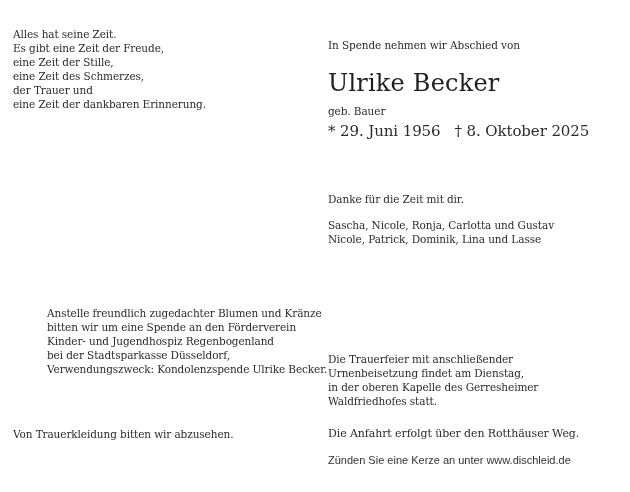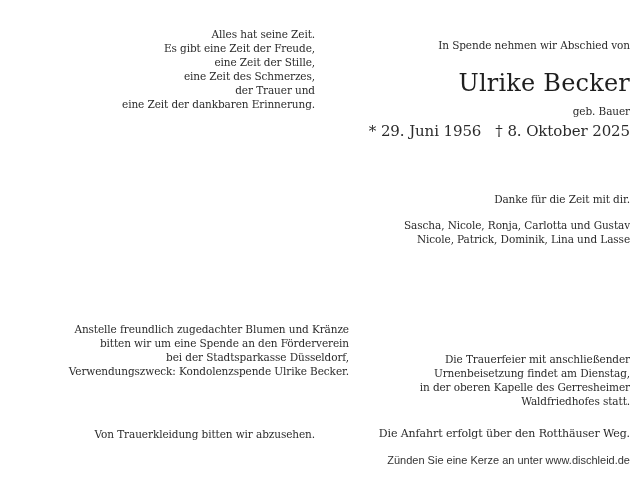--- a/index.html
+++ b/index.html
@@ -10,22 +10,23 @@
     body {
       width: 630px;
       height: 492px;
       position: relative;
       overflow: hidden;
       font-family: "DejaVu Serif", "Liberation Serif", serif;
       color: #2b2b2b;
     }
     .block {
       position: absolute;
-      text-align: right;
+      text-align: left;
       white-space: nowrap;
+      margin-left: 13px;
     }
     .line {
       display: block;
       font-size: 10.5px;
       line-height: 14px;
       height: 14px;
       letter-spacing: -0.1px;
     }
     .left { left: 0; width: 315px; }
     .right { left: 315px; width: 315px; }
@@ -38,21 +39,21 @@
       line-height: 34px;
       color: #1f1f1f;
       letter-spacing: 0.2px;
     }
     #maiden { top: 104px; }
     #dates { top: 124px; font-size: 11.5px; }
     #dates .line { font-size: 15px; }
     #dates .sep { display: inline-block; width: 14px; }
     #thanks { top: 192px; }
     #family { top: 218px; }
-    #donation { top: 322px; padding-left: 34px; }
+    #donation { top: 306px; padding-left: 34px; }
     #attire { top: 427px; }
     #ceremony { top: 352px; }
     #route { top: 427px; }
     #route .line { font-size: 11px; }
     #footer { top: 455px; }
     #footer .line {
       font-family: Liberation Sans, sans-serif;
       font-size: 11px;
       line-height: 10px;
       height: 10px;
@@ -68,20 +69,21 @@
   <span class="line">Es gibt eine Zeit der Freude,</span>
   <span class="line">eine Zeit der Stille,</span>
   <span class="line">eine Zeit des Schmerzes,</span>
   <span class="line">der Trauer und</span>
   <span class="line">eine Zeit der dankbaren Erinnerung.</span>
 </div>
 
 <div class="block left" id="donation">
   <span class="line">Anstelle freundlich zugedachter Blumen und Kränze</span>
   <span class="line">bitten wir um eine Spende an den Förderverein</span>
+  <span class="line">Kinder- und Jugendhospiz Regenbogenland</span>
   <span class="line">bei der Stadtsparkasse Düsseldorf,</span>
   <span class="line">Verwendungszweck: Kondolenzspende Ulrike Becker.</span>
 </div>
 
 <div class="block left" id="attire">
   <span class="line">Von Trauerkleidung bitten wir abzusehen.</span>
 </div>
 
 <div class="block right" id="intro">
   <span class="line">In Spende nehmen wir Abschied von</span>

